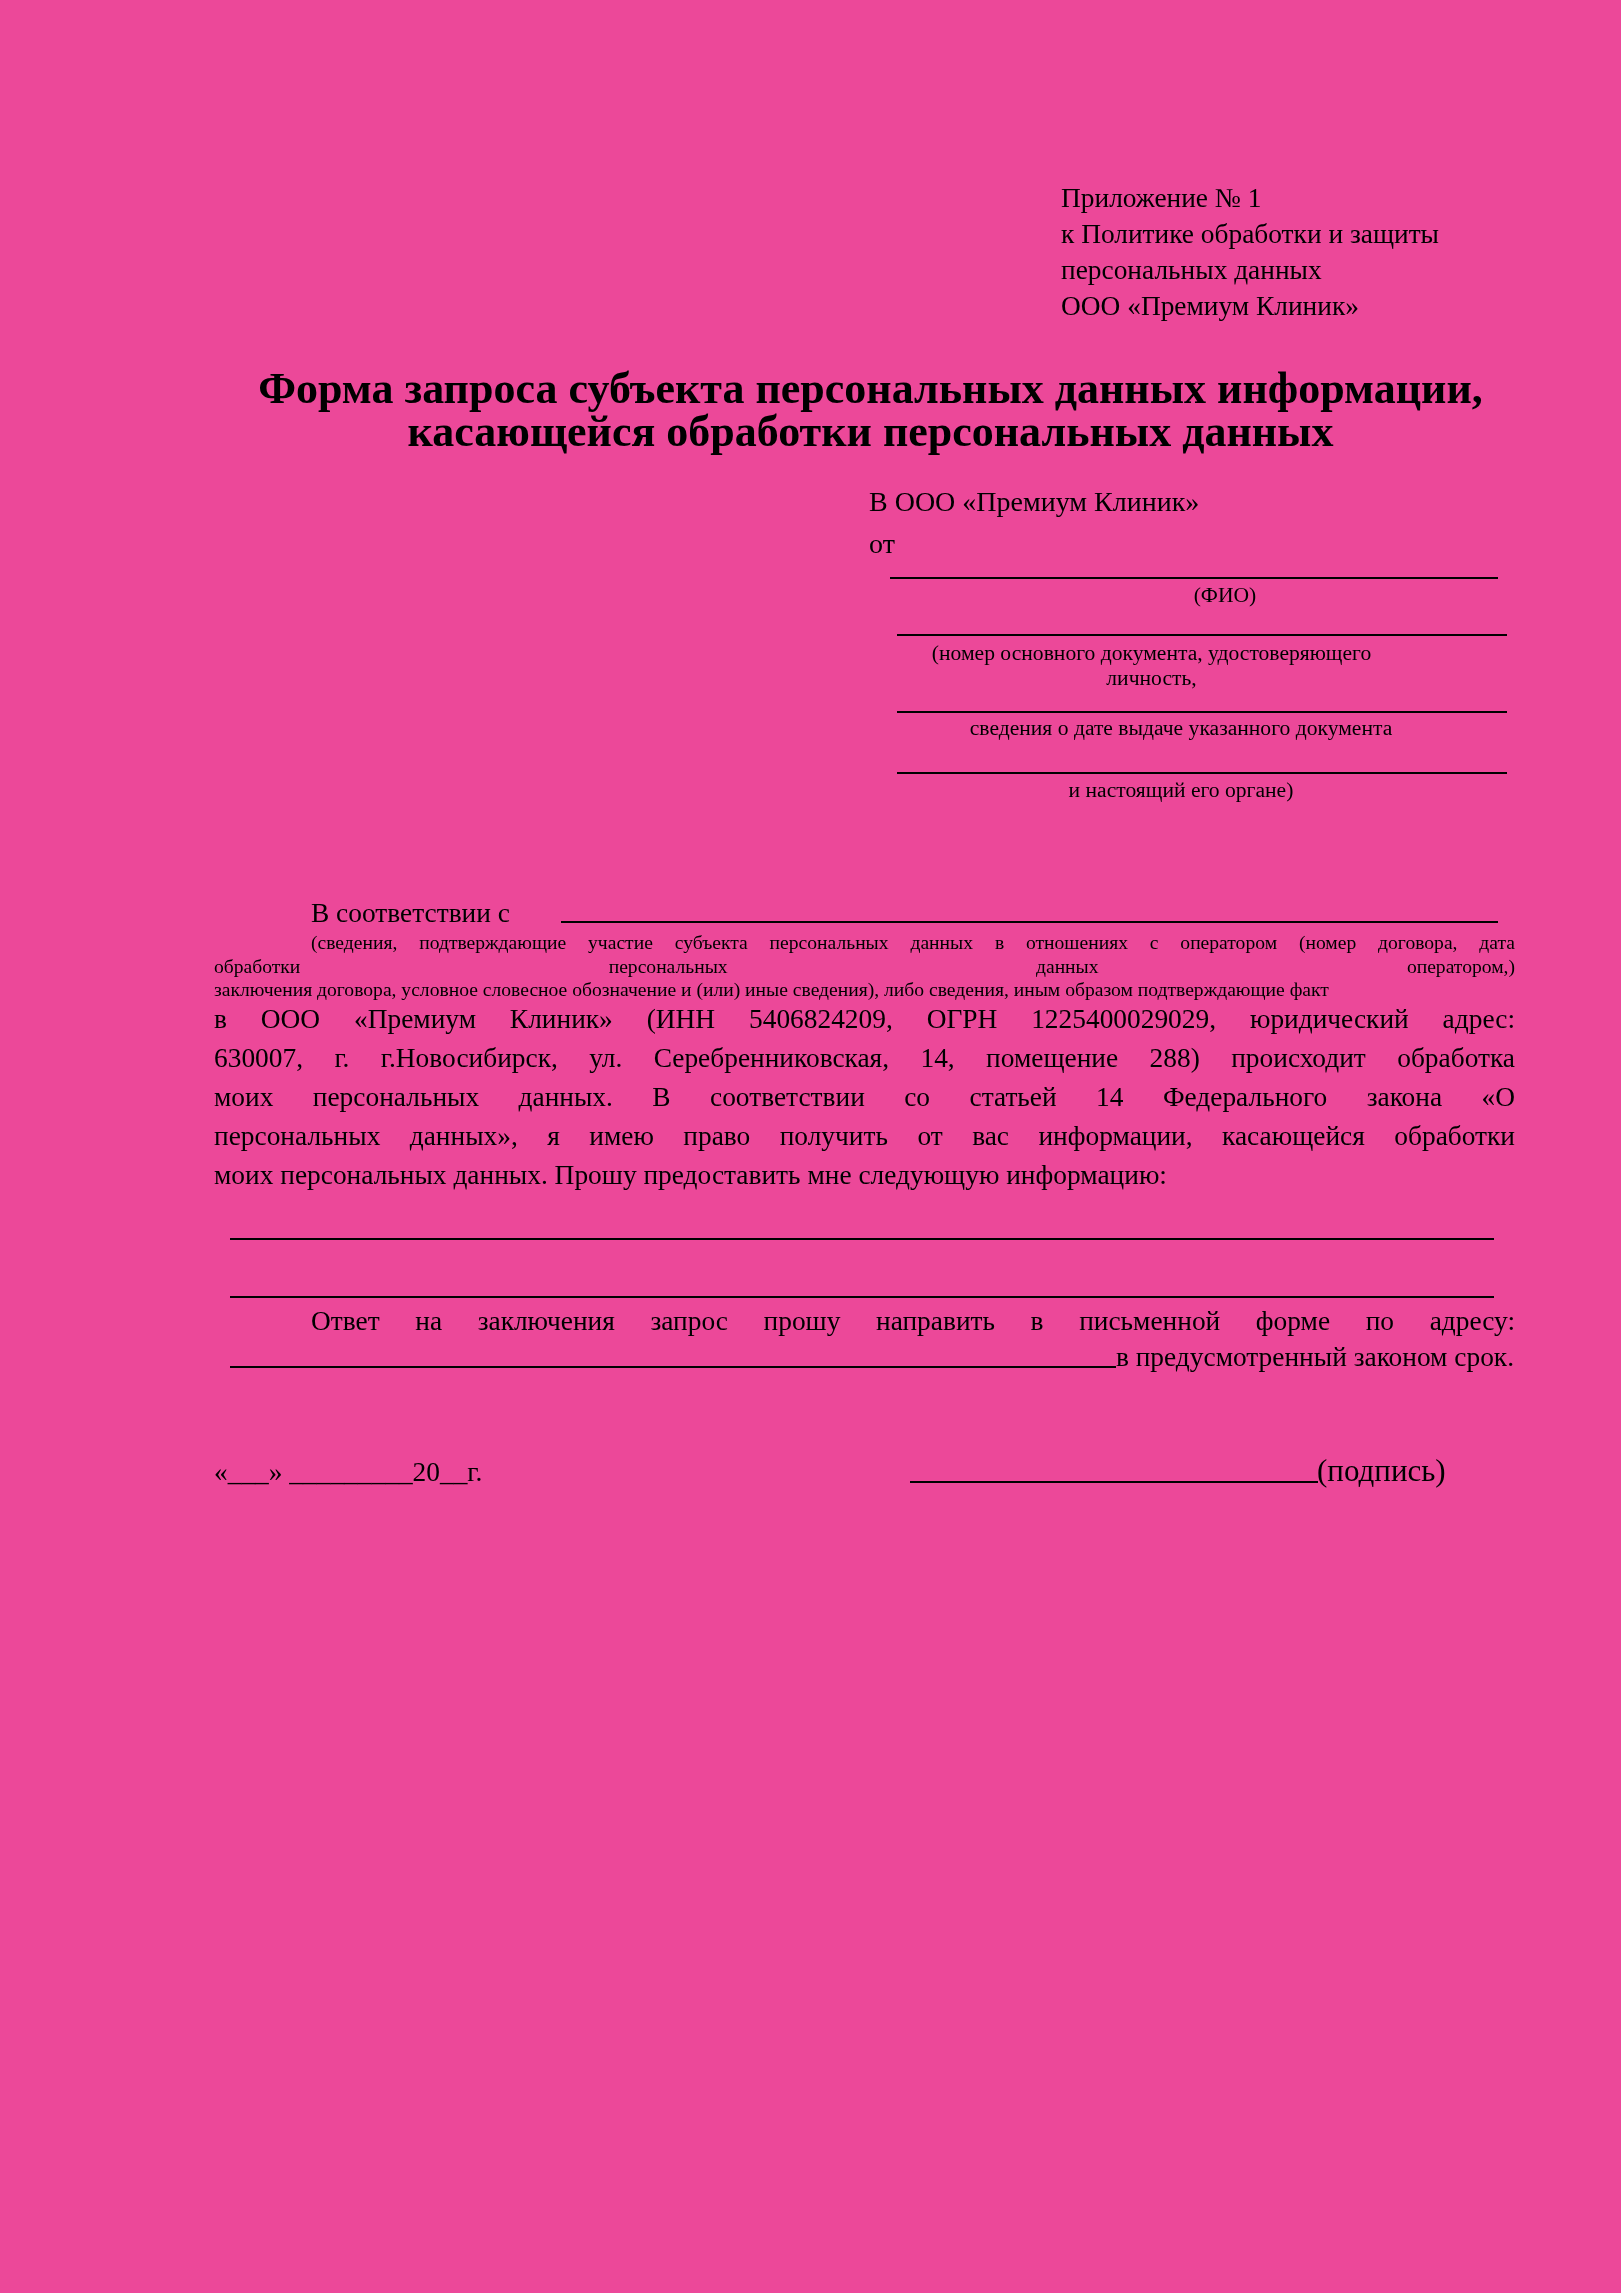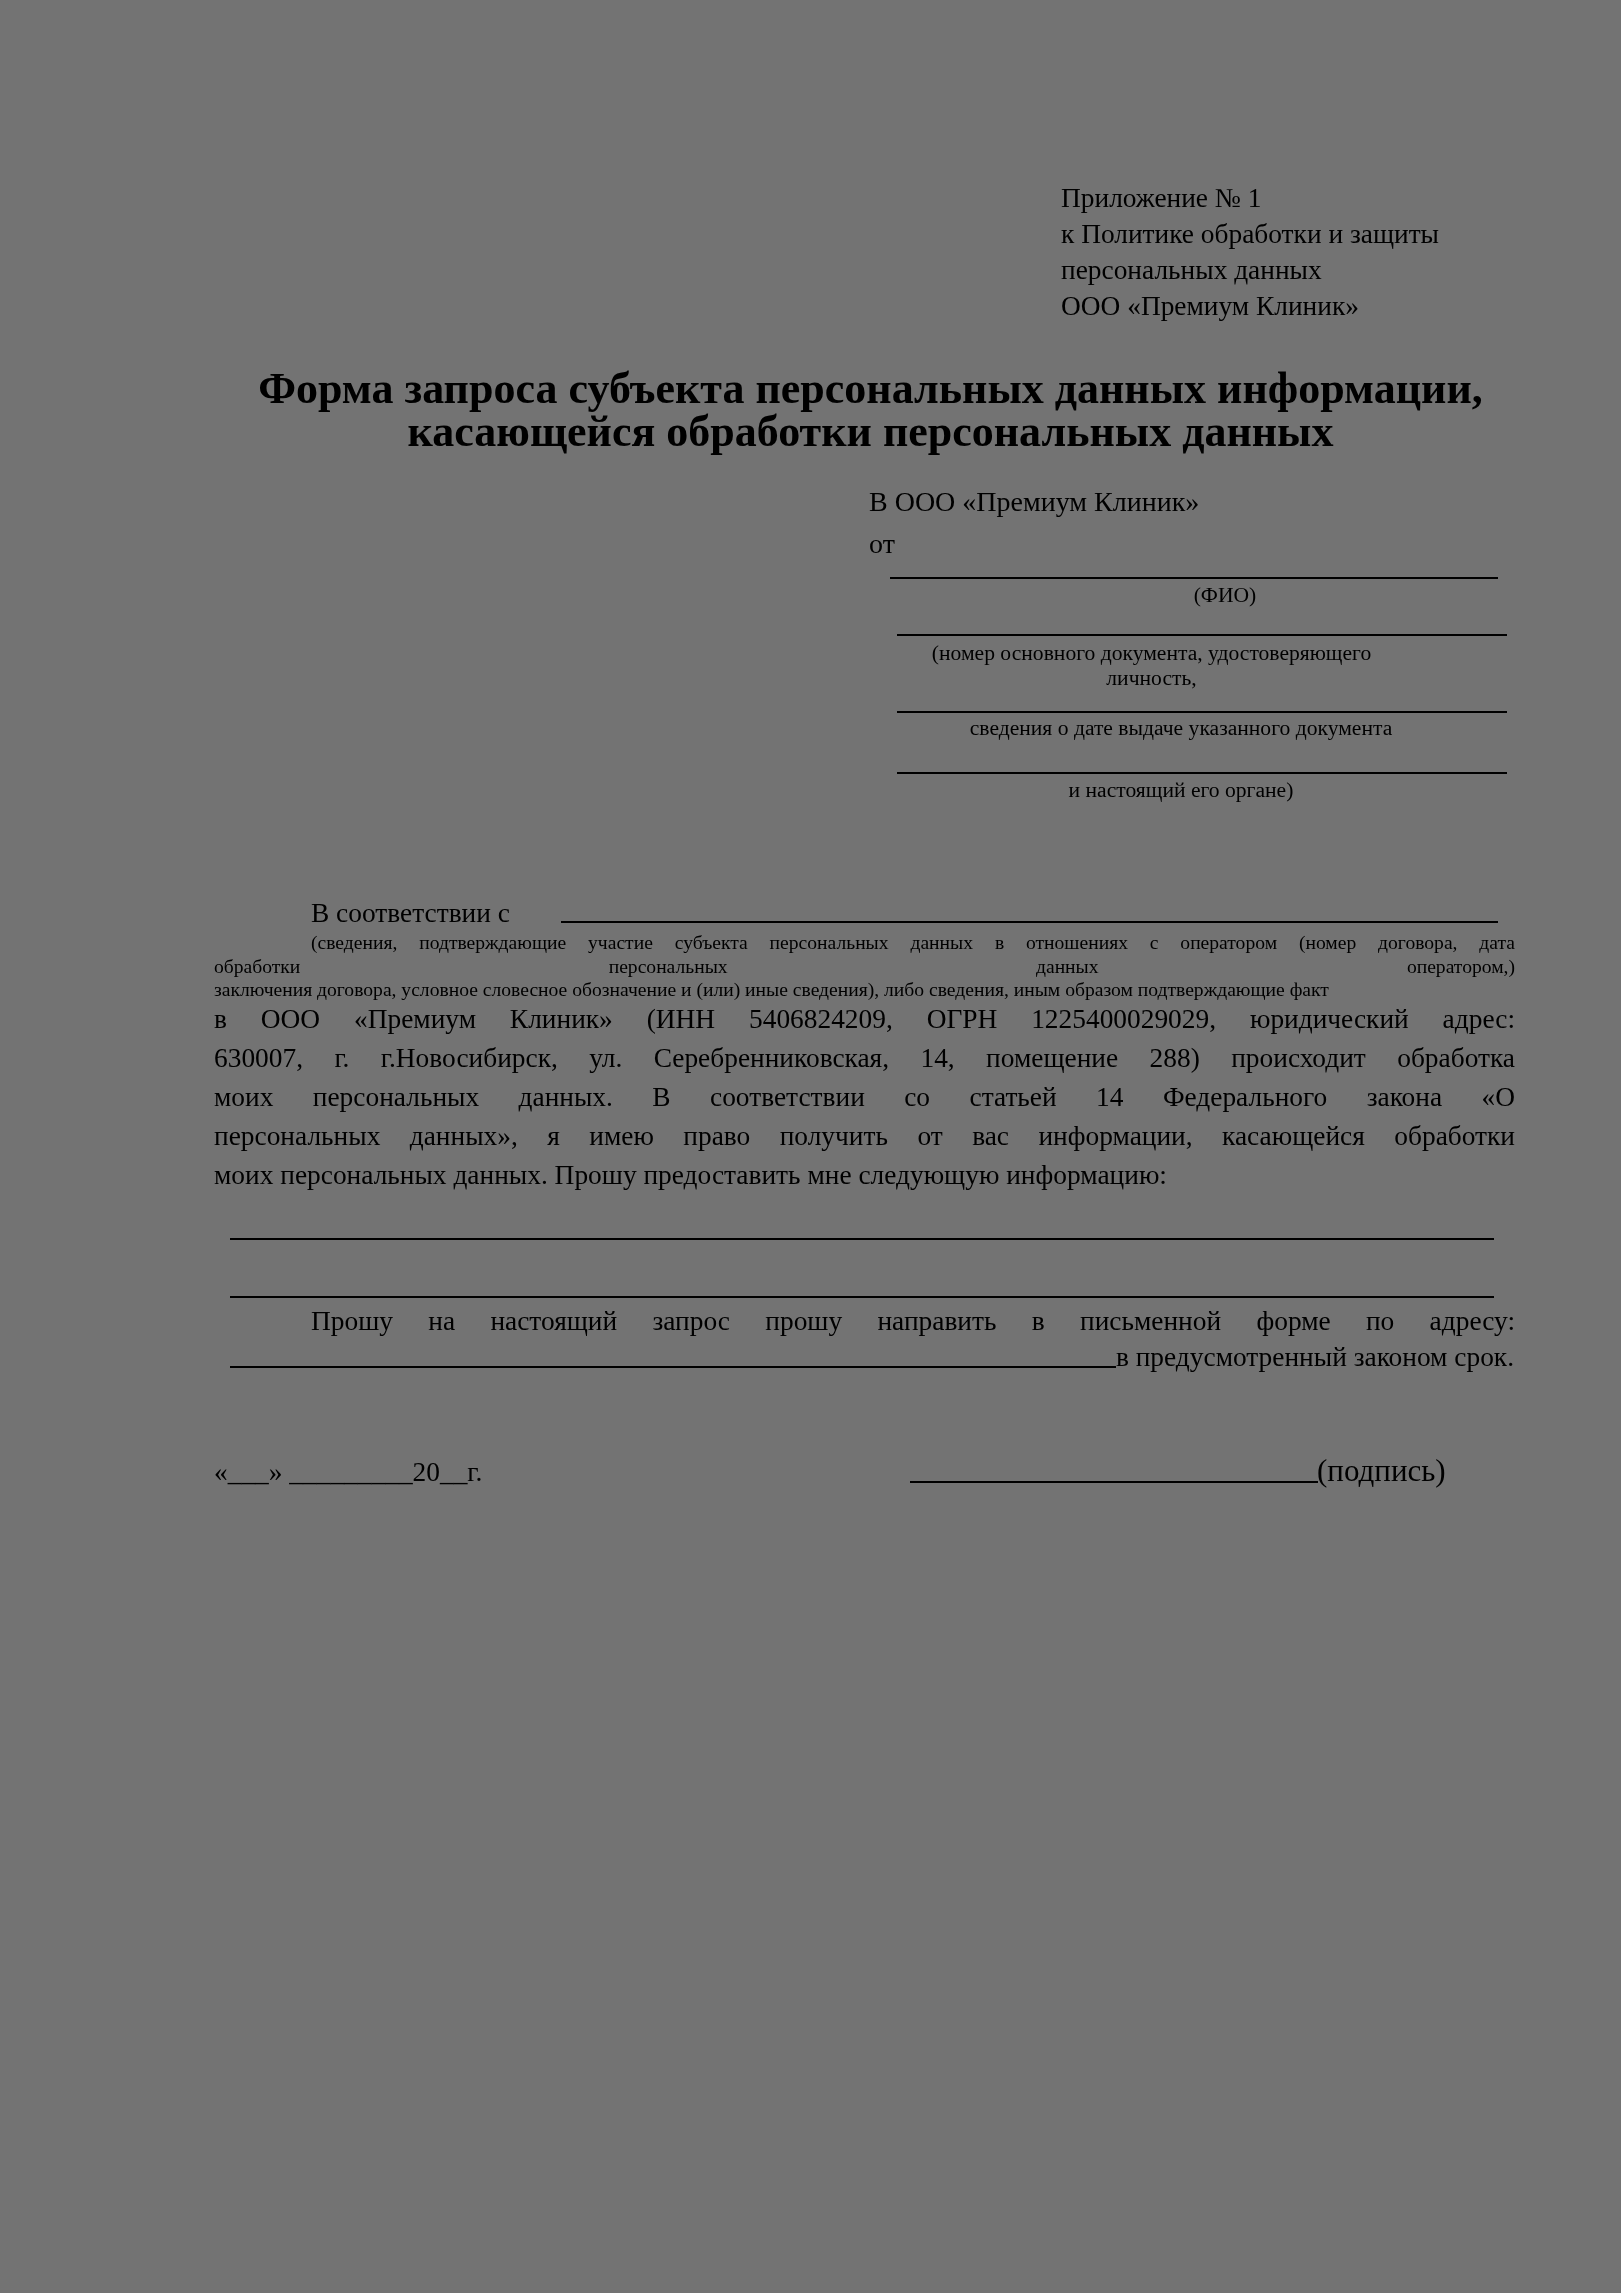--- a/index.html
+++ b/index.html
@@ -1,20 +1,20 @@
 <!DOCTYPE html>
 <html><head>
 <meta charset="utf-8">
 <style>
   html, body { margin:0; padding:0; background:#ffffff; }
   .page {
     position:relative;
     width:1621px; height:2294px;
     margin:0 auto;
-    background:#737373;
+    background:#ec4899;
     color:#000;
     font-family:"Liberation Serif","DejaVu Serif",serif;
     overflow:hidden;
   }
   .abs { position:absolute; }
   .pre { white-space:pre-line; }
   .center { text-align:center; }
   .hline { border-bottom:2.9px solid #000; height:0; }
 
   .appendix { left:1061px; top:180px; width:451px; font-size:27.4px; line-height:36px; }
@@ -102,21 +102,21 @@
       <div>в ООО «Премиум Клиник» (ИНН 5406824209, ОГРН 1225400029029, юридический адрес:</div>
       <div>630007, г. г.Новосибирск, ул. Серебренниковская, 14, помещение 288) происходит обработка</div>
       <div>моих персональных данных. В соответствии со статьей 14 Федерального закона «О</div>
       <div>персональных данных», я имею право получить от вас информации, касающейся обработки</div>
       <div>моих персональных данных. Прошу предоставить мне следующую информацию:</div>
     </div>
 
   <div class="abs hline blank1"></div>
   <div class="abs hline blank2"></div>
 
-  <div class="abs reply-line">Прошу на настоящий запрос прошу направить в письменной форме по адресу:</div>
+  <div class="abs reply-line">Ответ на заключения запрос прошу направить в письменной форме по адресу:</div>
 
   <div class="abs reply-row">
     <div class="fill"></div>
     <div class="tail">в предусмотренный законом срок.</div>
   </div>
 
   <div class="abs date-blank">«___» _________20__г.</div>
   <div class="abs hline sig-line"></div>
   <div class="abs sig-cap">(подпись)</div>
 

